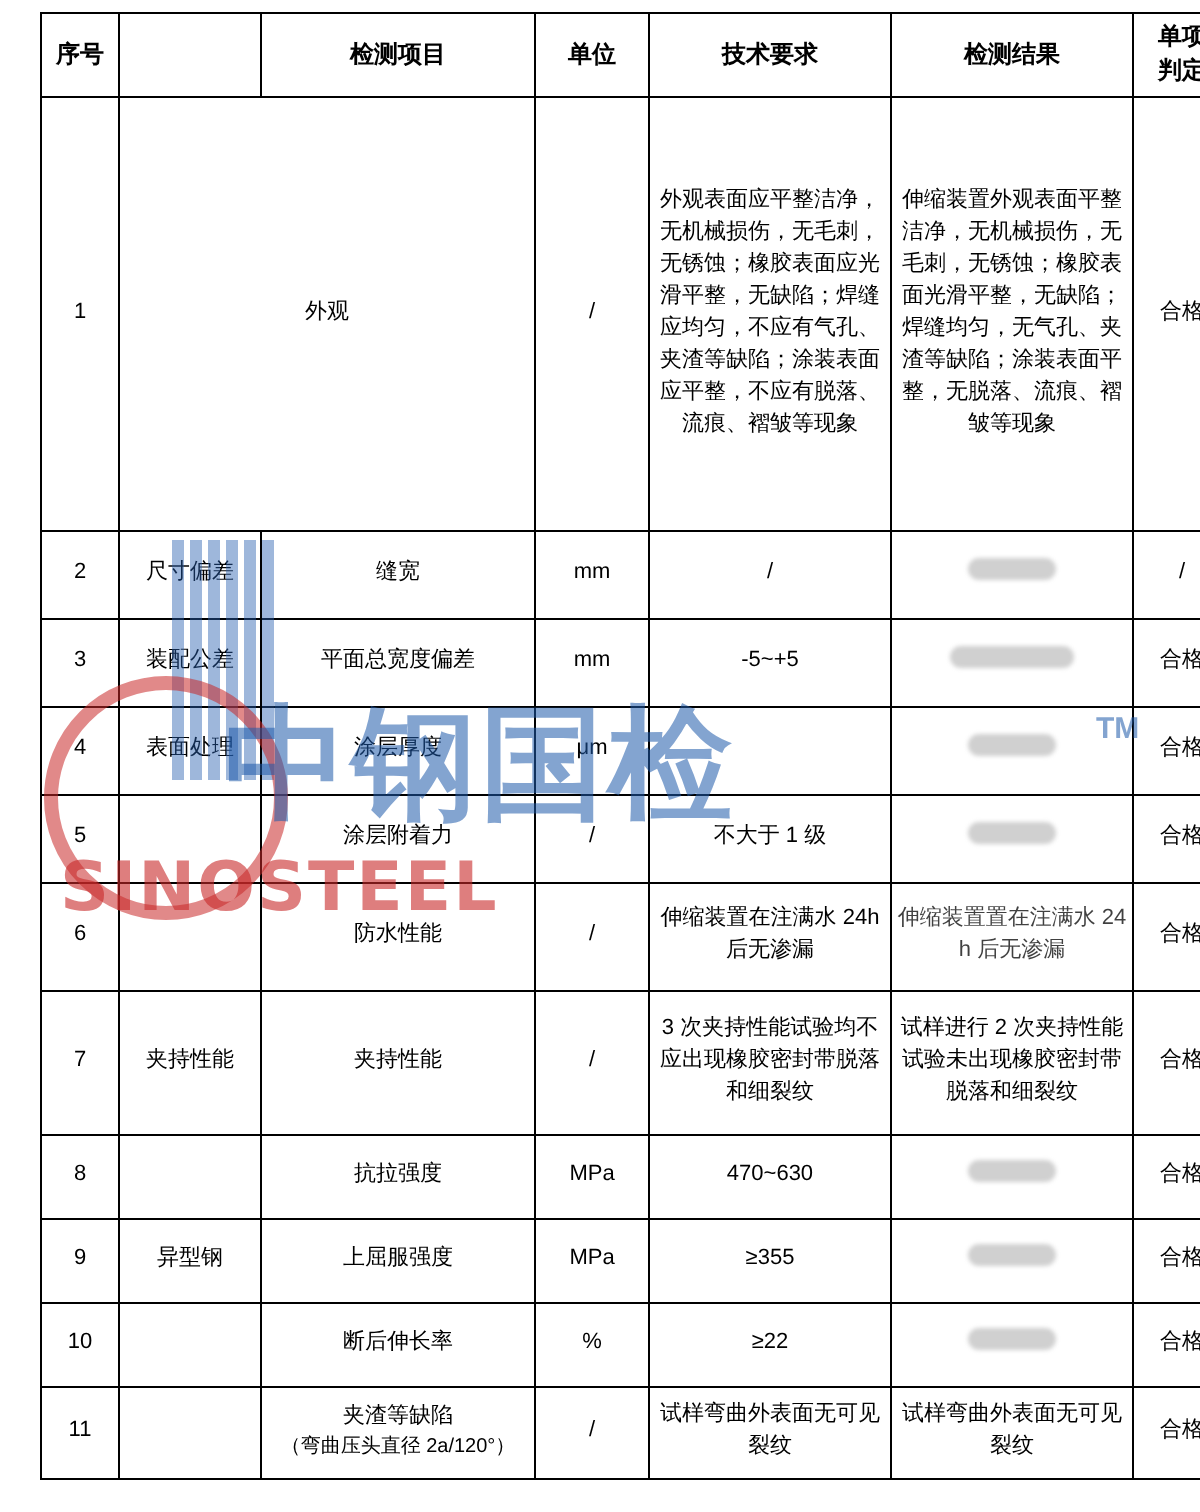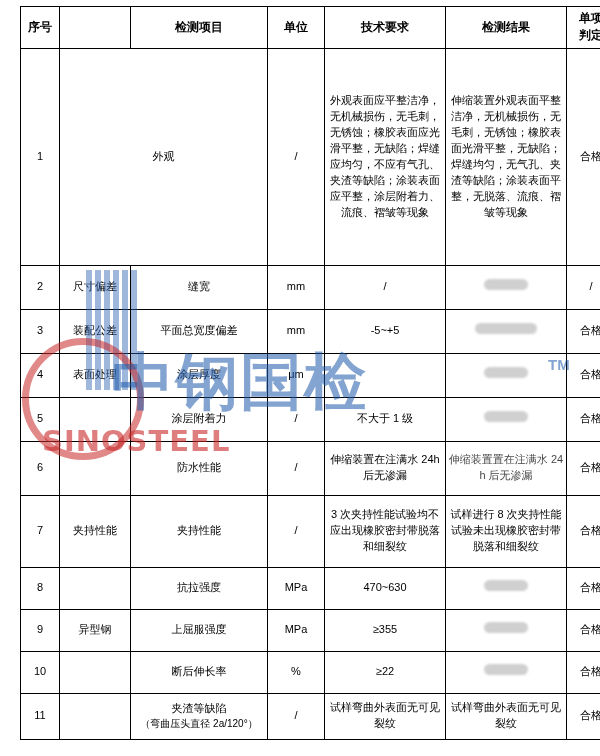--- a/index.html
+++ b/index.html
@@ -76,28 +76,27 @@
     font-size: 15px;
     font-weight: bold;
     color: rgba(30, 90, 170, 0.55);
     z-index: 6;
     pointer-events: none;
   }
   .wm-sub {
     position: absolute;
     left: 30px;
     top: 424px;
-    font-size: 29px;
+    font-size: 34px;
     font-weight: bold;
     color: rgba(200, 40, 40, 0.6);
     letter-spacing: 1px;
     font-family: "DejaVu Sans", sans-serif;
     z-index: 6;
     pointer-events: none;
-    margin-left: 12px;
   }
   .wm-bars {
     position: absolute;
     left: 86px;
     top: 270px;
     z-index: 6;
     pointer-events: none;
   }
   .wm-bars i {
     display: inline-block;
@@ -148,21 +147,21 @@
           <span>判定</span>
         </th>
       </tr>
     </thead>
     <tbody>
 
       <tr class="tall-appearance">
         <td>1</td>
         <td colspan="2">外观</td>
         <td>/</td>
-        <td class="req-cell">外观表面应平整洁净，无机械损伤，无毛刺，无锈蚀；橡胶表面应光滑平整，无缺陷；焊缝应均匀，不应有气孔、夹渣等缺陷；涂装表面应平整，涂层附着力、流痕、褶皱等现象</td>
+        <td class="req-cell">外观表面应平整洁净，无机械损伤，无毛刺，无锈蚀；橡胶表面应光滑平整，无缺陷；焊缝应均匀，不应有气孔、夹渣等缺陷；涂装表面应平整，不应有脱落、流痕、褶皱等现象</td>
         <td class="res-cell">伸缩装置外观表面平整洁净，无机械损伤，无毛刺，无锈蚀；橡胶表面光滑平整，无缺陷；焊缝均匀，无气孔、夹渣等缺陷；涂装表面平整，无脱落、流痕、褶皱等现象</td>
         <td>合格</td>
       </tr>
 
       <tr style="height:44px">
         <td>2</td>
         <td>尺寸偏差</td>
         <td>缝宽</td>
         <td>mm</td>
         <td>/</td>
@@ -209,21 +208,21 @@
         <td class="res-cell res-blur">伸缩装置置在注满水 24h 后无渗漏</td>
         <td>合格</td>
       </tr>
 
       <tr style="height:72px">
         <td>7</td>
         <td>夹持性能</td>
         <td>夹持性能</td>
         <td>/</td>
         <td class="req-cell">3 次夹持性能试验均不应出现橡胶密封带脱落和细裂纹</td>
-        <td class="res-cell">试样进行 8 次夹持性能试验未出现橡胶密封带脱落和细裂纹</td>
+        <td class="res-cell">试样进行 2 次夹持性能试验未出现橡胶密封带脱落和细裂纹</td>
         <td>合格</td>
       </tr>
 
       <tr style="height:42px">
         <td>8</td>
         <td></td>
         <td>抗拉强度</td>
         <td>MPa</td>
         <td>470~630</td>
         <td><span class="smudge"></span></td>

